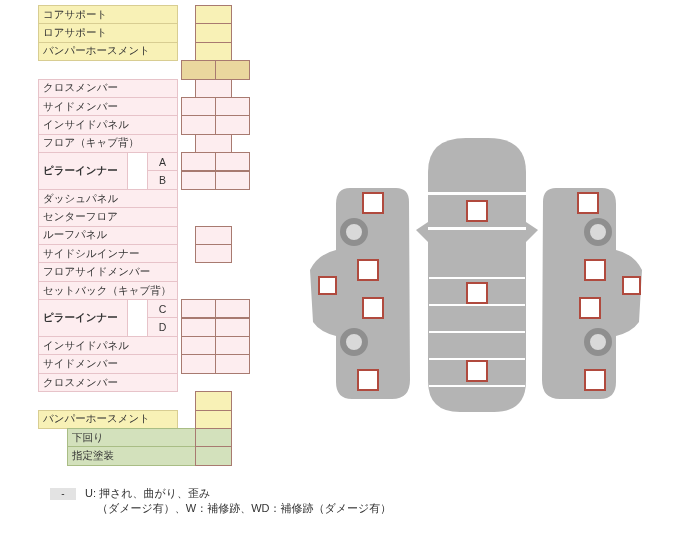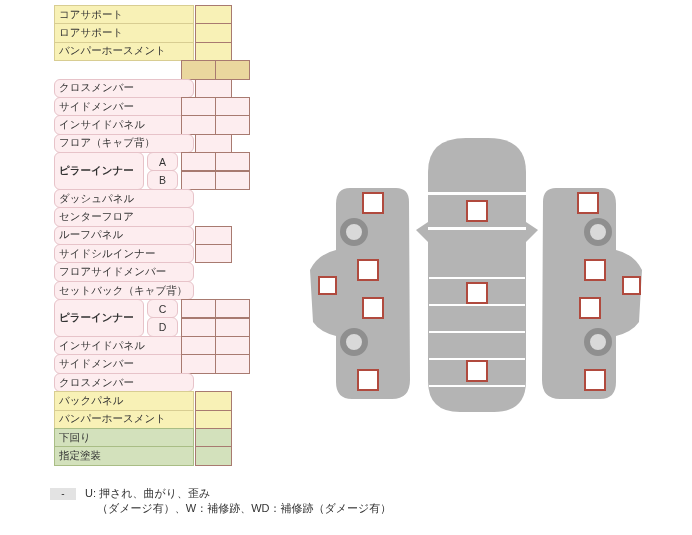--- a/index.html
+++ b/index.html
@@ -4,33 +4,33 @@
 <style>
   html,body{margin:0;padding:0;background:#fff;}
   #screen{position:relative;width:692px;height:535px;background:#fff;overflow:hidden;
           font-family:"Liberation Sans","DejaVu Sans",sans-serif;color:var(--text,#333);}
 
   
   #parts-table{position:absolute;left:38px;top:5px;width:214px;}
   .prow{position:relative;height:19.4px;margin-top:-1px;}
   .prow:first-child{margin-top:0;}
   .prow.group{height:37.8px;}
-  .plabel{position:absolute;left:16px;top:0;bottom:0;width:140px;box-sizing:border-box;
+  .plabel{position:absolute;left:0;top:0;bottom:0;width:140px;box-sizing:border-box;
           border:1px solid #ccc;display:flex;align-items:center;padding-left:4px;
           font-size:10.5px;white-space:nowrap;overflow:hidden;}
   .group .plabel{width:90px;font-weight:bold;}
   .psub{position:absolute;left:109px;width:31px;box-sizing:border-box;border:1px solid #ccc;
         font-size:10.5px;display:flex;align-items:center;justify-content:center;}
   .psub-0{top:0;height:50%;}
   .psub-1{top:calc(50% - 1px);height:calc(50% + 1px);}
   .chk{position:absolute;box-sizing:border-box;border:1px solid var(--cell-border,#a87a70);}
   .row-yellow .plabel,.row-yellow .psub{background:var(--yellow-bg,#f8f1b6);border-color:var(--yellow-border,#d8cd92);}
   .row-tan .plabel,.row-tan .psub{background:var(--tan-bg,#ead79e);border-color:var(--tan-border,#c7ae6d);}
-  .row-pink .plabel,.row-pink .psub{background:var(--pink-bg,#fdedef);border-color:var(--pink-border,#e7c3c9);border-radius:6px;}
-  .row-green .plabel,.row-green .psub{background:var(--green-bg,#d3e1bc);border-color:var(--green-border,#a9bd85);}
+  .row-pink .plabel,.row-pink .psub{background:var(--pink-bg,#fdedef);border-color:var(--pink-border,#e7c3c9);}
+  .row-green .plabel,.row-green .psub{background:var(--green-bg,#d3e1bc);border-color:var(--green-border,#a9bd85);margin-left:29px;}
   .row-yellow .chk{background:var(--yellow-bg,#f8f1b6);}
   .row-tan .chk{background:var(--tan-bg,#ead79e);}
   .row-pink .chk{background:var(--pink-bg,#fdedef);}
   .row-green .chk{background:var(--green-bg,#d3e1bc);}
 
   
   #car-diagram{position:absolute;left:300px;top:130px;width:360px;height:290px;}
   #car-diagram svg{position:absolute;left:0;top:0;}
   .marker{position:absolute;background:#fff;border:2px solid var(--marker-border,#b04a3e);box-sizing:border-box;}
   .wheel{position:absolute;width:28px;height:28px;border-radius:50%;box-sizing:border-box;
@@ -128,21 +128,20 @@
       </div>
       <div class="prow row-pink">
         <div class="plabel">サイドメンバー</div>
         <div class="chk" style="left: 143px; width: 35px; top: 0%; height: 100%;"></div>
         <div class="chk" style="left: 177px; width: 35px; top: 0%; height: 100%;"></div>
       </div>
       <div class="prow row-pink">
         <div class="plabel">クロスメンバー</div>
       </div>
       <div class="prow row-yellow">
-        <div class="plabel">バックパネル</div>
         <div class="chk" style="left: 157px; width: 37px; top: 0%; height: 100%;"></div>
       </div>
       <div class="prow row-yellow">
         <div class="plabel">バンパーホースメント</div>
         <div class="chk" style="left: 157px; width: 37px; top: 0%; height: 100%;"></div>
       </div>
       <div class="prow row-green">
         <div class="plabel">下回り</div>
         <div class="chk" style="left: 157px; width: 37px; top: 0%; height: 100%;"></div>
       </div>

